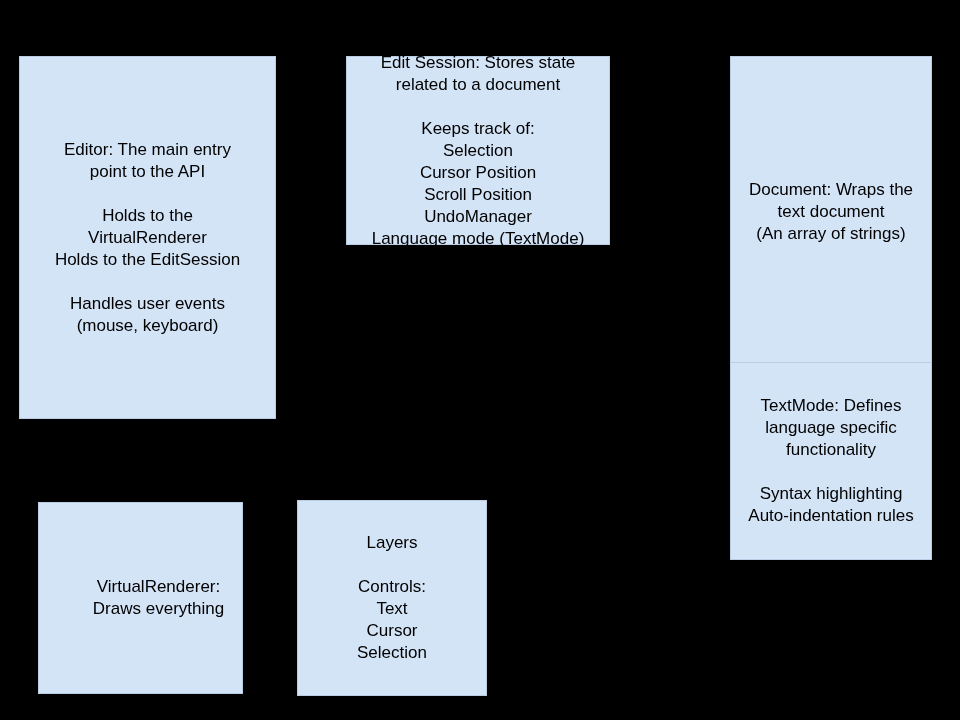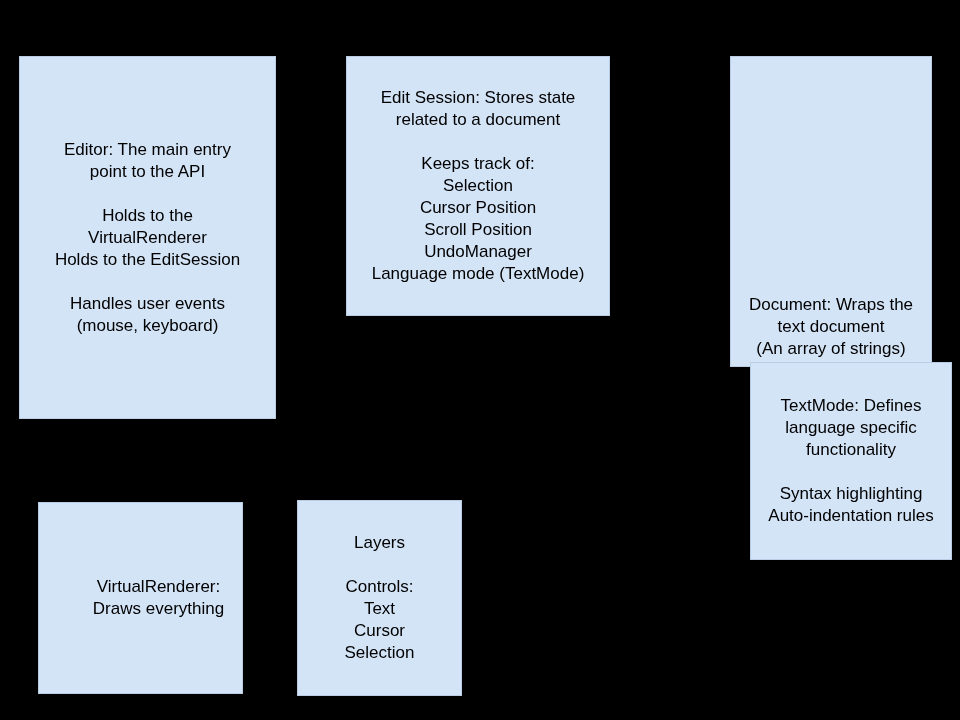--- a/index.html
+++ b/index.html
@@ -45,53 +45,53 @@
 point to the API
 
 Holds to the
 VirtualRenderer
 Holds to the EditSession
 
 Handles user events
 (mouse, keyboard)</span>
   </div>
 
-  <div class="node" style="left:346px; top:56px; width:264px; height:260px;justify-content:center;">
+  <div class="node" style="left:346px; top:56px; width:264px; height:189px;justify-content:center;">
     <span class="node-text">Edit Session: Stores state
 related to a document
 
 Keeps track of:
 Selection
 Cursor Position
 Scroll Position
 UndoManager
 Language mode (TextMode)</span>
   </div>
 
-  <div class="node" style="left:730px; top:56px; width:202px; height:311px;align-items:flex-end;">
+  <div class="node" style="left:730px; top:56px; width:202px; height:311px;">
     <span class="node-text">Document: Wraps the
 text document
 (An array of strings)</span>
   </div>
 
-  <div class="node" style="left:730px; top:362px; width:202px; height:198px;margin-left:20px;">
+  <div class="node" style="left:730px; top:362px; width:202px; height:198px;">
     <span class="node-text">TextMode: Defines
 language specific
 functionality
 
 Syntax highlighting
 Auto-indentation rules</span>
   </div>
 
   <div class="node" style="left:38px; top:502px; width:205px; height:192px;padding-left:44px;">
     <span class="node-text">VirtualRenderer:
 Draws everything</span>
   </div>
 
-  <div class="node" style="left:297px; top:500px; width:165px; height:196px;">
+  <div class="node" style="left:297px; top:500px; width:190px; height:196px;">
     <span class="node-text">Layers
 
 Controls:
 Text
 Cursor
 Selection</span>
   </div>
 
 </div>
 

